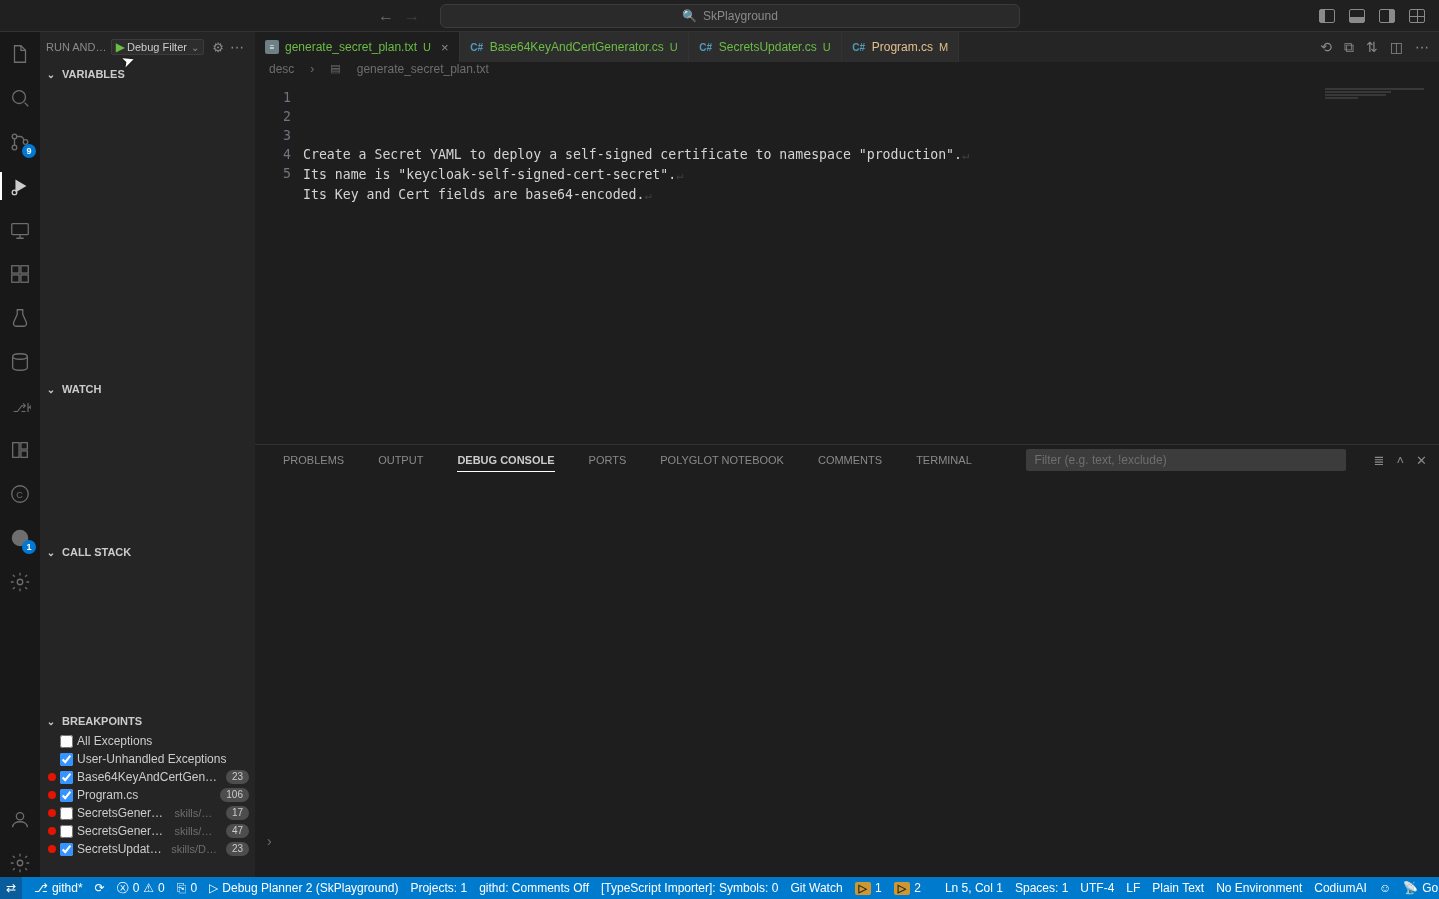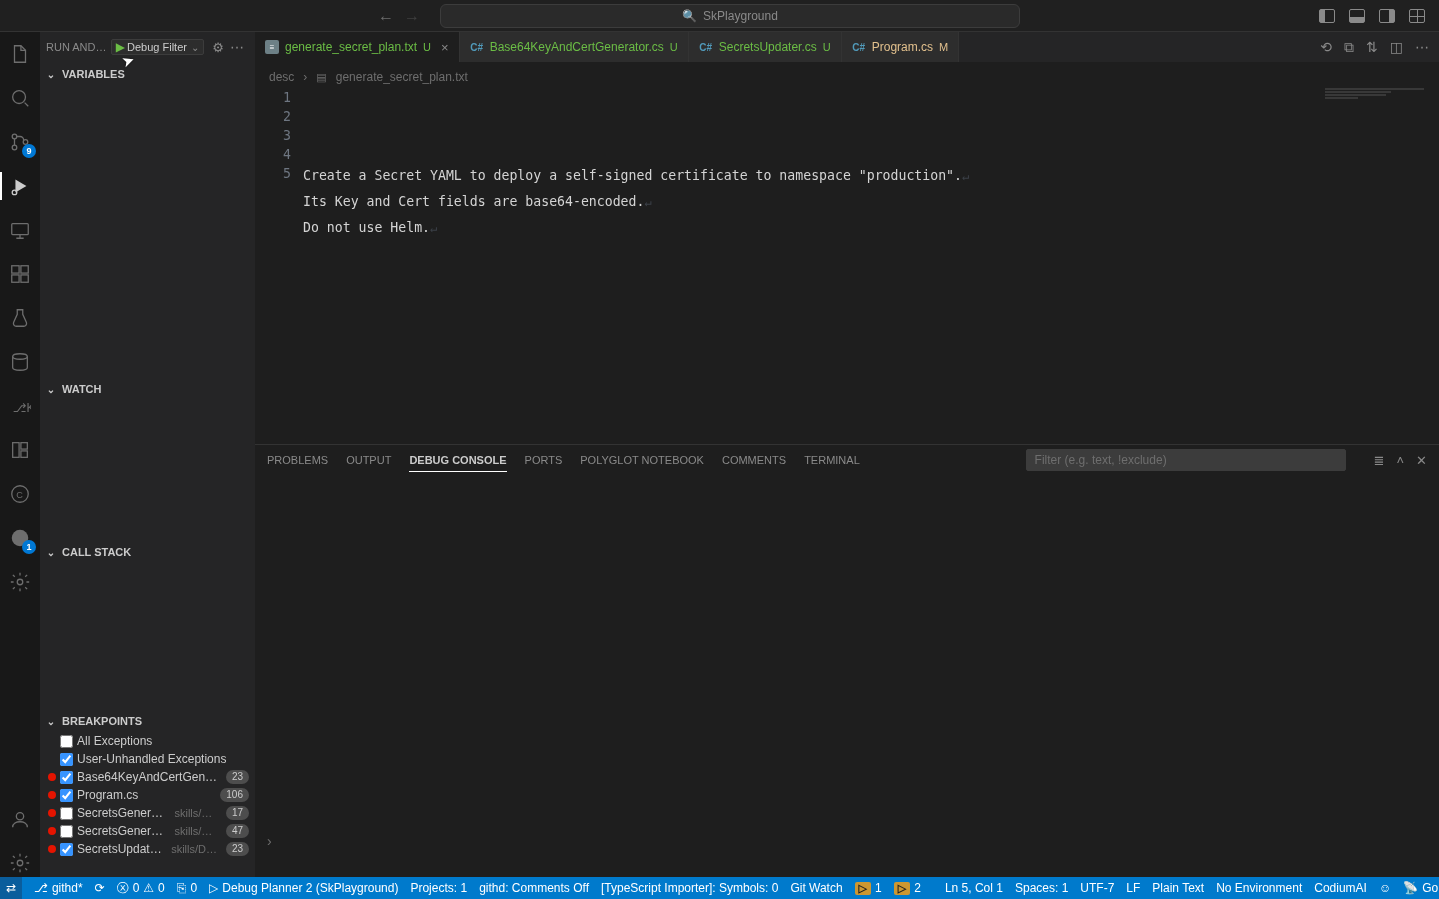--- a/index.html
+++ b/index.html
@@ -241,21 +241,21 @@
   .tabs .tab-actions {
     display:flex; align-items:center; gap:12px;
     padding: 0 10px;
     background:#252526;
     color: var(--fg-dim);
   }
   .tabs .tab-actions span { font-size:14px; cursor:pointer; }
 
   .breadcrumb {
     height: 22px;
-    display:flex; align-items:flex-end; gap:9px;
+    display:flex; align-items:flex-start; gap:16px;
     padding: 0 14px;
     font-size: 12px;
     color: var(--fg-muted);
     background: var(--bg);
   }
   .breadcrumb .sep { color: var(--fg-muted); }
   .breadcrumb .bicon { font-size:11px; }
 
   .editor-body {
     flex:1;
@@ -267,21 +267,21 @@
   .gutter {
     width: 48px;
     text-align: right;
     padding: 4px 12px 0 0;
     color: #6e7681;
     line-height: 19px;
   }
   .code {
     flex:1;
     padding: 4px 0 0 0;
-    line-height: 25px;
+    line-height: 19px;
     color: #d4d4d4;
     white-space: pre;
     position:relative;
   }
   .code .eol { color:#3b4048; font-size:12px; }
   .minimap {
     position:absolute;
     top:4px; right:4px;
     width:110px; height:12px;
     opacity:0.25;
@@ -297,21 +297,21 @@
     display:flex; flex-direction:column;
   }
   .panel-tabs {
     height: 30px;
     display:flex; align-items:center;
     padding: 0 12px;
     gap: 18px;
     font-size: 11px;
     color: var(--fg-dim);
   }
-  .panel-tabs .ptab { cursor:pointer; text-transform: uppercase; padding: 6px 0; }
+  .panel-tabs .ptab { cursor:pointer; text-transform: uppercase; padding: 6px 0; margin-left: 16px; }
   .panel-tabs .ptab.active { color: var(--fg); box-shadow: inset 0 -1px 0 #fff; font-weight: bold; }
   .panel-tabs .spacer { flex:1; }
   .panel-filter {
     width: 320px; height: 22px;
     background: var(--bg-input);
     border: 1px solid #3c3c3c;
     border-radius: 2px;
     color: var(--fg-muted);
     font-size: 12px;
     padding: 0 8px;
@@ -623,21 +623,21 @@
           <div>1</div>
           <div>2</div>
           <div>3</div>
           <div>4</div>
           <div>5</div>
         </div>
       <div class="code" id="code">
         <div class="minimap">
           <div style="width:90%"></div><div style="width:60%"></div><div style="width:55%"></div><div style="width:30%"></div>
         </div>
-      <div>Create a Secret YAML to deploy a self-signed certificate to namespace "production".<span class="eol">↵</span></div><div>Its Key and Cert fields are base64-encoded.<span class="eol">↵</span></div><div>Do not use Helm.<span class="eol">↵</span></div><div></div></div>
+      <div>Create a Secret YAML to deploy a self-signed certificate to namespace "production".<span class="eol">↵</span></div><div>Its name is "keycloak-self-signed-cert-secret".<span class="eol">↵</span></div><div>Its Key and Cert fields are base64-encoded.<span class="eol">↵</span></div><div></div></div>
     </div>
 
     <div class="panel">
       <div class="panel-tabs" id="panel-tabs">
 
         <div class="ptab">Problems</div>
           <div class="ptab">Output</div>
           <div class="ptab active">Debug Console</div>
           <div class="ptab">Ports</div>
           <div class="ptab">Polyglot Notebook</div>
@@ -707,21 +707,21 @@
       <span>2</span>
     </div>
   <div class="spacer"></div>
   <div class="item">
       <span>Ln 5, Col 1</span>
     </div>
   <div class="item">
       <span>Spaces: 1</span>
     </div>
   <div class="item">
-      <span>UTF-7</span>
+      <span>UTF-4</span>
     </div>
   <div class="item">
       <span>LF</span>
     </div>
   <div class="item">
       <span>Plain Text</span>
     </div>
   <div class="item">
       <span>No Environment</span>
     </div>

